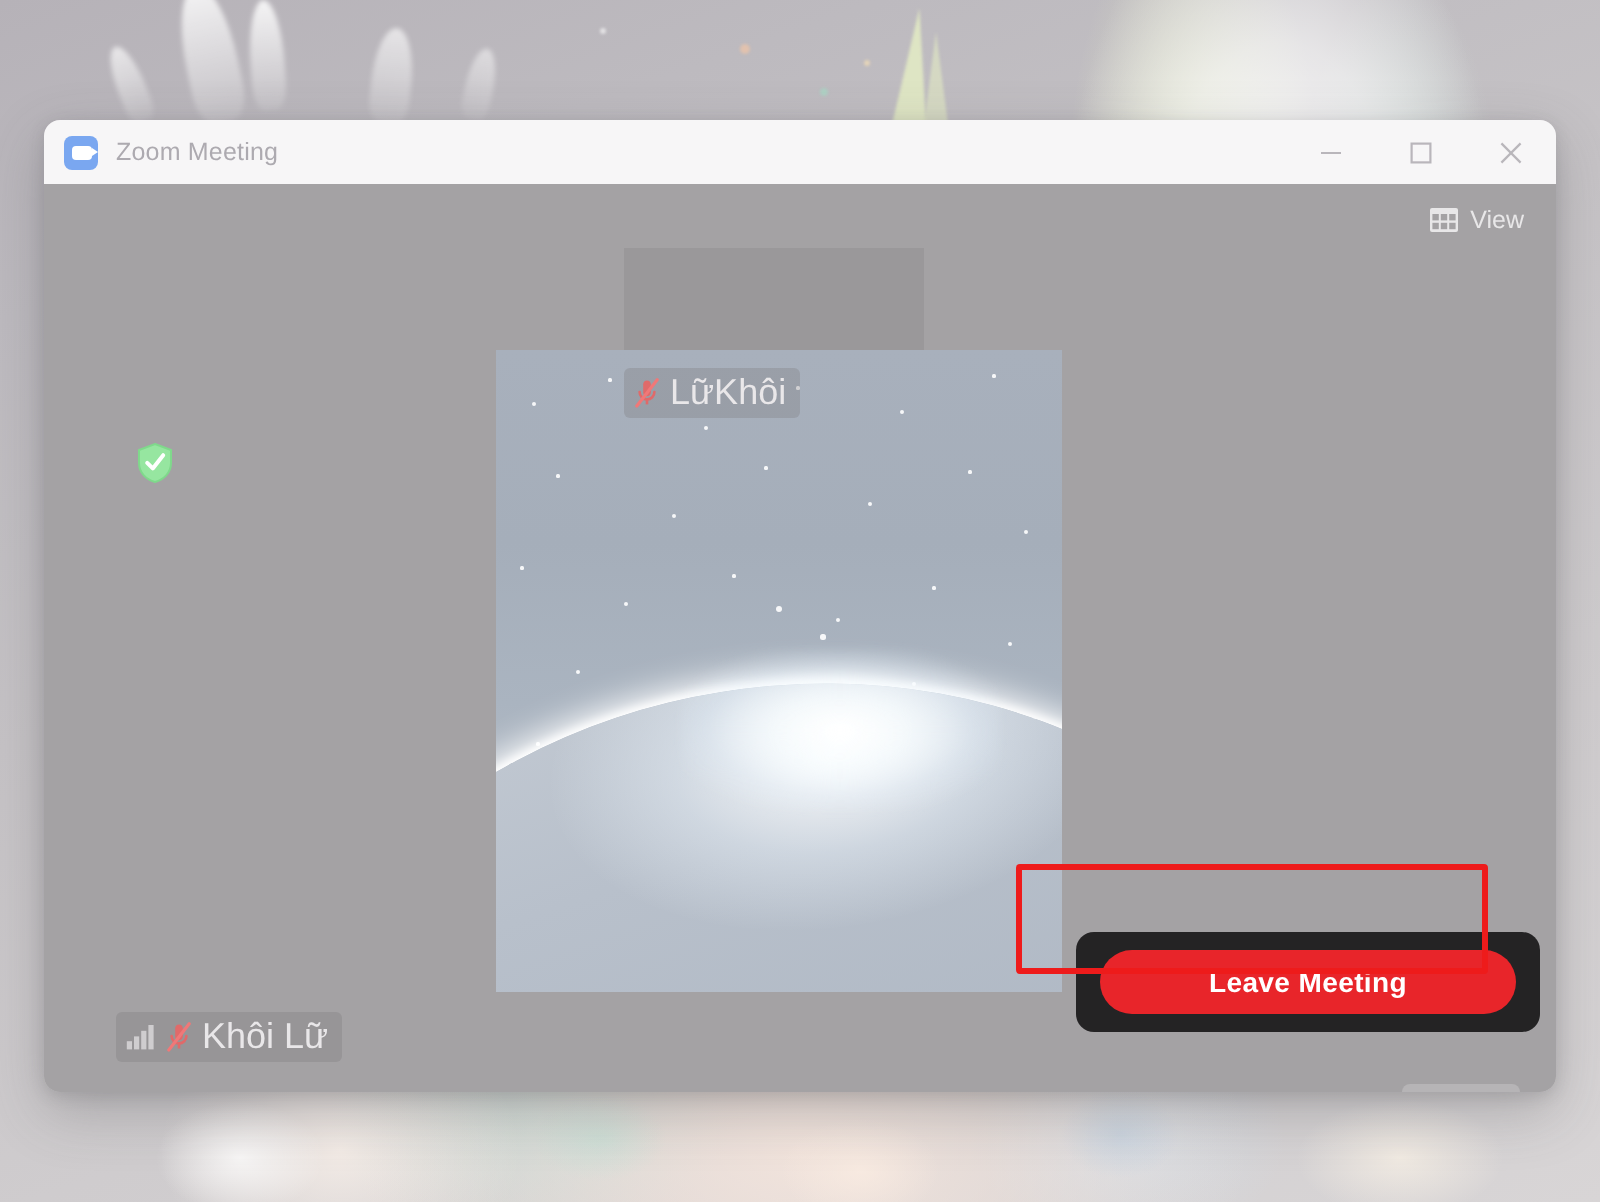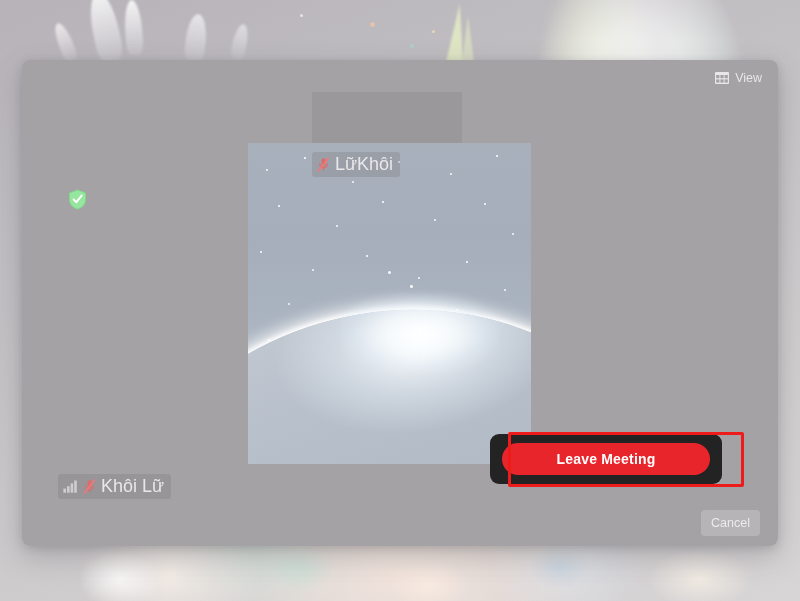--- a/index.html
+++ b/index.html
@@ -241,21 +241,21 @@
   .star {
     position: absolute;
     background: #ffffff;
     border-radius: 50%;
     opacity: .9;
   }
 
   
   .leave-panel {
     position: absolute;
-    left: 468px;
+    left: 516px;
     top: 374px;
     width: 232px;
     height: 50px;
     background: #242324;
     border-radius: 9px;
     display: flex;
     align-items: center;
     justify-content: center;
   }
   .leave-btn {
@@ -319,20 +319,45 @@
     <div class="wall-dot" style="left:370px;top:22px;width:5px;height:5px;background:rgba(255,200,160,.55);"></div>
     <div class="wall-dot" style="left:410px;top:44px;width:4px;height:4px;background:rgba(160,230,200,.5);"></div>
     <div class="wall-dot" style="left:432px;top:30px;width:3px;height:3px;background:rgba(255,230,180,.6);"></div>
     <div class="wall-dot" style="left:300px;top:14px;width:3px;height:3px;background:rgba(255,255,255,.6);"></div>
     <div class="wall-dot" style="left:690px;top:62px;width:4px;height:4px;background:rgba(255,240,200,.5);"></div>
     <div class="wall-bottomart"></div>
   </div>
 
   <div class="window">
 
+    <div class="titlebar">
+      <div class="zoom-logo">
+        <div class="cam"></div>
+      </div>
+      <div class="title-text">Zoom Meeting</div>
+
+      <div class="win-controls">
+        <div class="win-btn">
+          <svg width="11" height="11" viewBox="0 0 11 11">
+              <line x1="0.5" y1="5.5" x2="10.5" y2="5.5" stroke="#b9b6bb" stroke-width="1.1"></line>
+            </svg>
+        </div>
+        <div class="win-btn">
+          <svg width="11" height="11" viewBox="0 0 11 11">
+              <rect x="0.8" y="0.8" width="9.4" height="9.4" fill="none" stroke="#b9b6bb" stroke-width="1.1"></rect>
+            </svg>
+        </div>
+        <div class="win-btn">
+          <svg width="11" height="11" viewBox="0 0 11 11">
+            <line x1="0.7" y1="0.7" x2="10.3" y2="10.3" stroke="#b9b6bb" stroke-width="1.1"></line>
+            <line x1="10.3" y1="0.7" x2="0.7" y2="10.3" stroke="#b9b6bb" stroke-width="1.1"></line>
+          </svg>
+        </div>
+      </div>
+    </div>
 
     <div class="meeting-body">
 
       <div class="view-btn">
         <svg class="view-icon" viewBox="0 0 14 12">
           <rect x="0" y="0" width="14" height="12" rx="1" fill="#e8e7e8"></rect>
           <rect x="1.2" y="3" width="3.2" height="3.2" fill="#a4a2a4"></rect>
           <rect x="5.4" y="3" width="3.2" height="3.2" fill="#a4a2a4"></rect>
           <rect x="9.6" y="3" width="3.2" height="3.2" fill="#a4a2a4"></rect>
           <rect x="1.2" y="7.4" width="3.2" height="3.2" fill="#a4a2a4"></rect>

